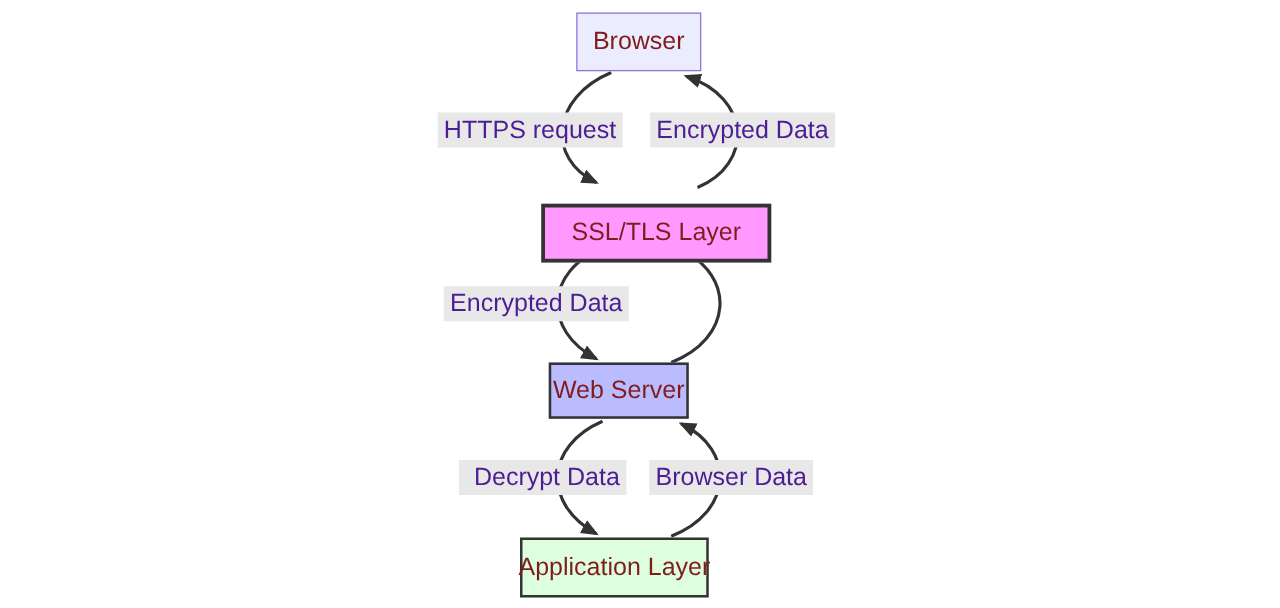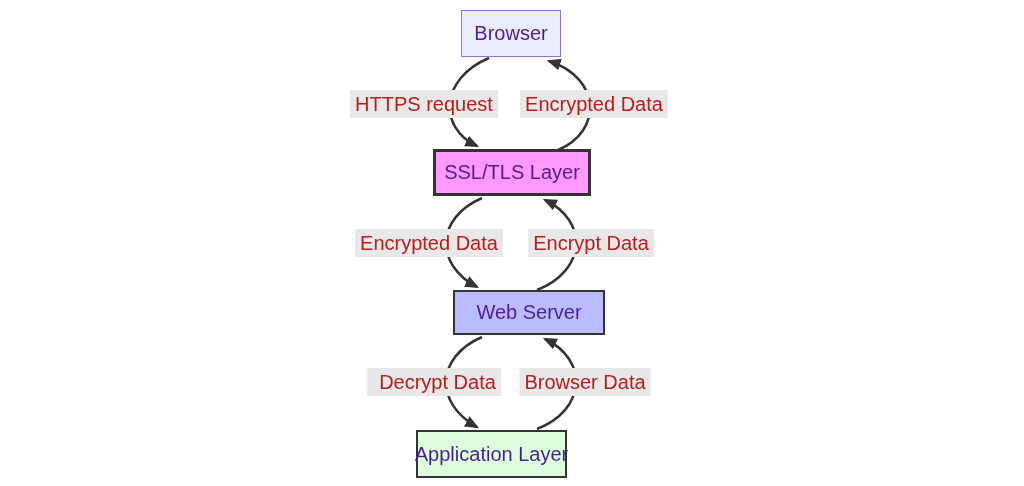--- a/index.html
+++ b/index.html
@@ -21,32 +21,32 @@
     stroke: #333333;
     stroke-width: 2.5;
   }
   .node {
     position: absolute;
     box-sizing: border-box;
     display: flex;
     align-items: center;
     justify-content: center;
     font-size: 20px;
-    color: #4c1d95;
+    color: #7f1d1d;
     white-space: nowrap;
   }
   .node-browser  { left: 461px; top: 10px;  width: 100px; height: 47px; border: 1px solid #9370DB; background: #ECECFF; }
-  .node-ssl      { left: 433px; top: 149px; width: 158px; height: 47px; border: 3px solid #333333; background: #FF99FF; }
-  .node-web      { left: 453px; top: 290px; width: 152px; height: 45px; border: 2px solid #333333; background: #BBBBFF; justify-content: center; }
+  .node-ssl      { left: 433px; top: 163px; width: 184px; height: 47px; border: 3px solid #333333; background: #FF99FF; }
+  .node-web      { left: 439px; top: 290px; width: 112px; height: 45px; border: 2px solid #333333; background: #BBBBFF; justify-content: center; }
   .node-app      { left: 416px; top: 430px; width: 151px; height: 48px; border: 2px solid #333333; background: #DDFFDD; }
   .edge-label {
     position: absolute;
     transform: translate(-50%, -50%);
     background: #e8e8e8;
-    color: #b91c1c;
+    color: #4c1d95;
     font-size: 20px;
     line-height: 1.2;
     padding: 2px 5px;
     white-space: nowrap;
     text-align: center;
   }
   .el-0 { left: 424px; top: 104px; }
   .el-1 { left: 594px; top: 104px; }
   .el-2 { left: 429px; top: 243px; }
   .el-3 { left: 591px; top: 243px; }
@@ -68,21 +68,20 @@
     <path class="edge-path" d="M 558 150 C 603 131, 601 78, 549 61" marker-end="url(#arrowhead)"></path>
     <path class="edge-path" d="M 482 198 C 436 218, 434 264, 477 287" marker-end="url(#arrowhead)"></path>
     <path class="edge-path" d="M 537 290 C 586 271, 589 221, 545 200" marker-end="url(#arrowhead)"></path>
     <path class="edge-path" d="M 482 337 C 436 357, 434 403, 477 427" marker-end="url(#arrowhead)"></path>
     <path class="edge-path" d="M 537 429 C 586 410, 589 360, 545 339" marker-end="url(#arrowhead)"></path>
   </svg>
 
   <div class="edge-label el-0">HTTPS request</div>
   <div class="edge-label el-1">Encrypted Data</div>
   <div class="edge-label el-2">Encrypted Data</div>
-  <div class="edge-label el-3">Encrypt Data</div>
   <div class="edge-label el-4">Decrypt Data</div>
   <div class="edge-label el-5">Browser Data</div>
 
   <div class="node node-browser" style="background: rgb(236, 236, 255); border-color: rgb(147, 112, 219);">
     <span>Browser</span>
   </div>
   <div class="node node-ssl" style="background: rgb(255, 153, 255); border-color: rgb(51, 51, 51);">
     <span>SSL/TLS Layer</span>
   </div>
   <div class="node node-web" style="background: rgb(187, 187, 255); border-color: rgb(51, 51, 51);">

